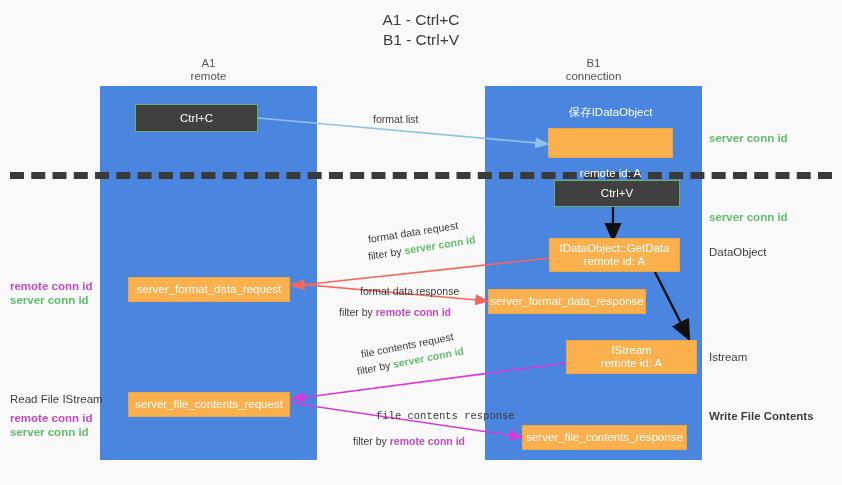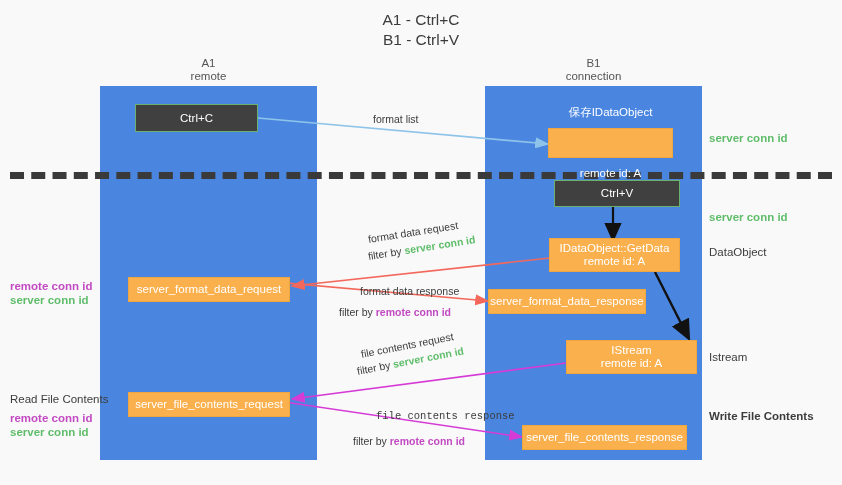--- a/index.html
+++ b/index.html
@@ -154,21 +154,21 @@
 
   <div class="side dark-t" style="left:709px;top:245px;">DataObject</div>
 
   <div class="side dark-t" style="left:709px;top:350px;">Istream</div>
 
   <div class="side dark-t" style="left:709px;top:409px;font-weight:bold;">Write File Contents</div>
 
   <div class="side purple-t" style="left:10px;top:279px;">remote conn id</div>
   <div class="side green-t" style="left:10px;top:293px;">server conn id</div>
 
-  <div class="side dark-t" style="left:10px;top:392px;">Read File Contents</div>
+  <div class="side dark-t" style="left:10px;top:392px;">Read File IStream</div>
   <div class="side purple-t" style="left:10px;top:411px;">remote conn id</div>
   <div class="side green-t" style="left:10px;top:425px;">server conn id</div>
 
   <div class="elabel" style="left:373px;top:112px;">format list</div>
 
   <div class="elabel rot-up" style="left:368px;top:232px;">format data request</div>
   <div class="elabel rot-up" style="left:368px;top:249px;">
     <span>filter by </span><span class="g">server conn id</span>
   </div>
 

